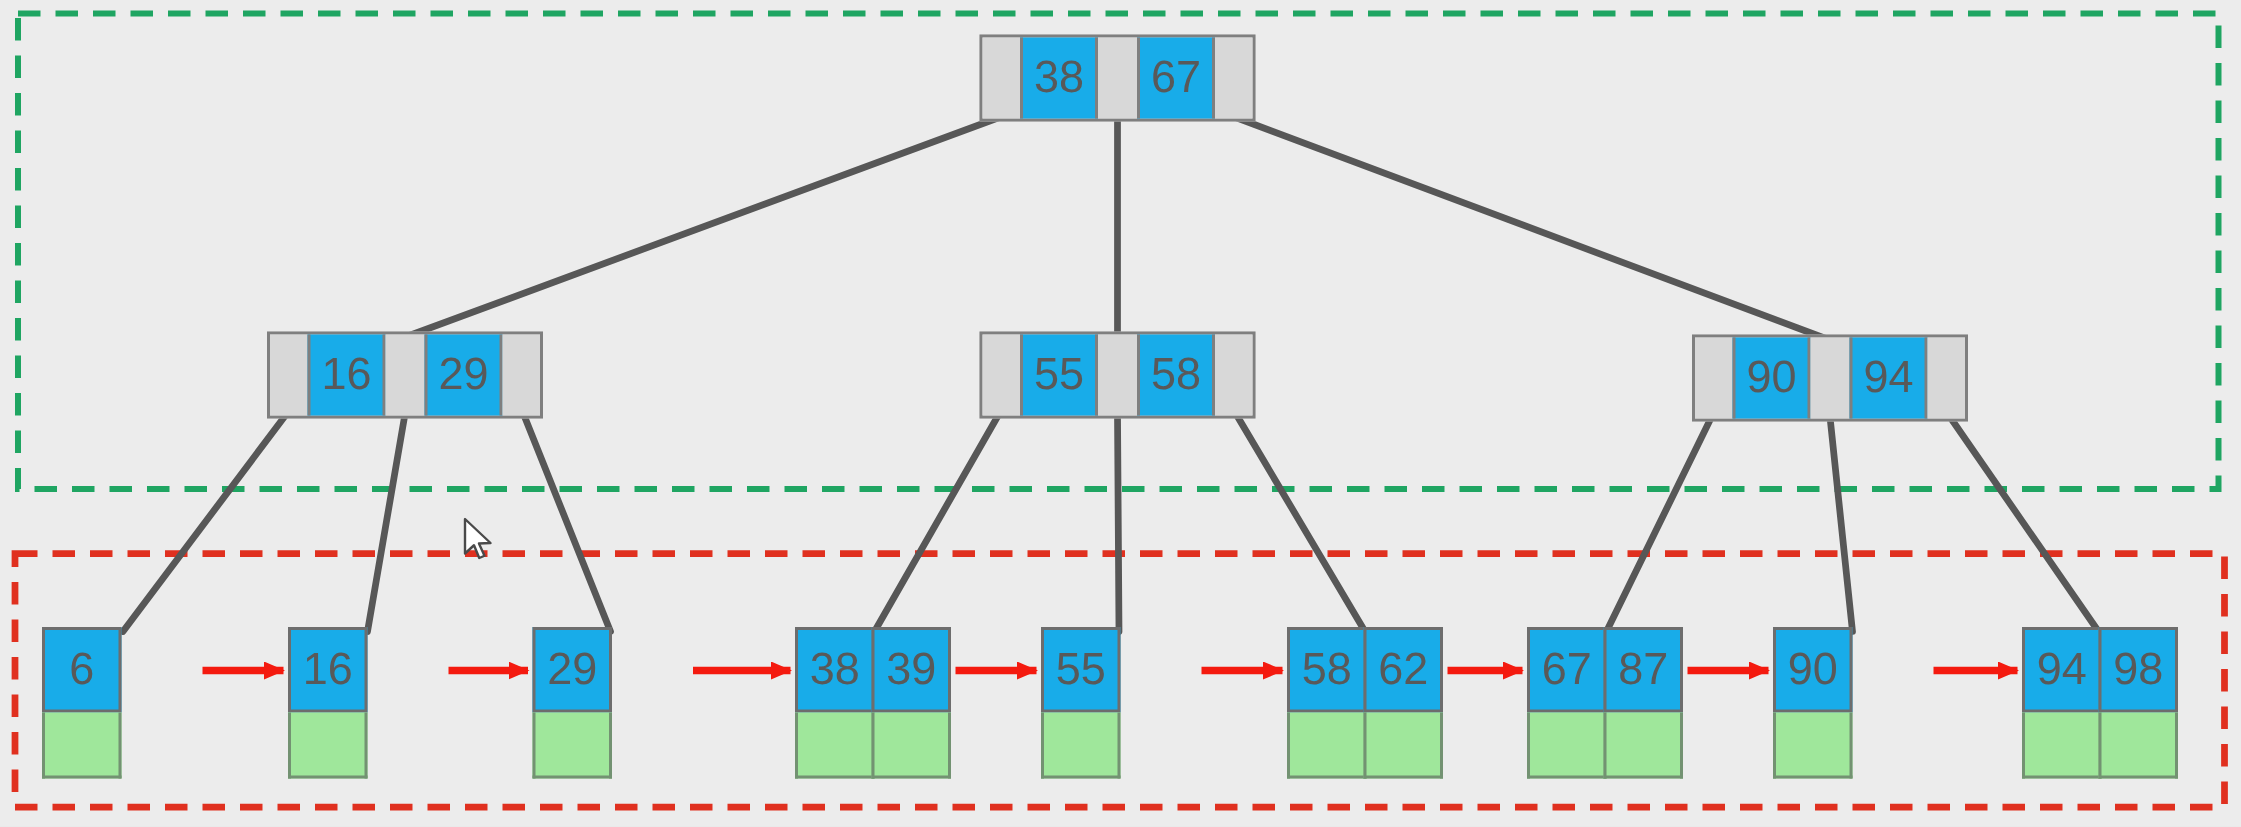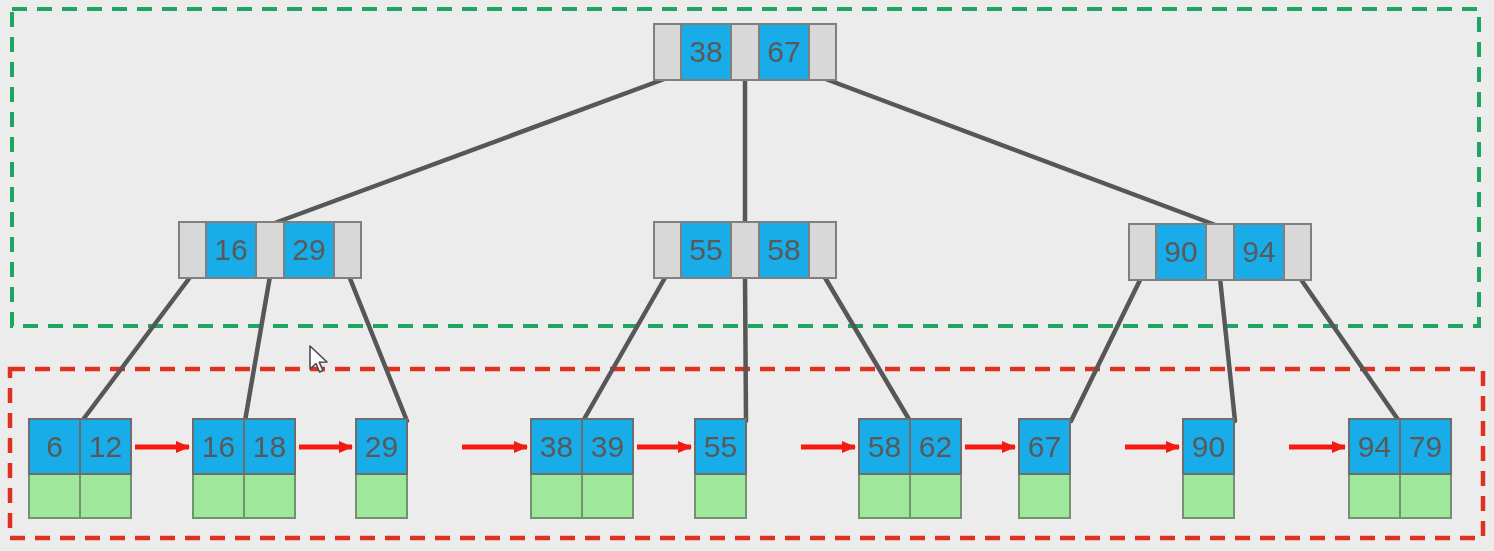--- a/index.html
+++ b/index.html
@@ -129,35 +129,27 @@
     <div class="cell ptr mid"></div>
     <div class="cell key">94</div>
     <div class="cell ptr"></div>
   </div>
 
   <div class="leaf" style="left:28px; top:418px;">
     <div class="lcol">
       <div class="lkey">6</div>
       <div class="lrec"></div>
     </div>
-    <div class="lcol">
-      <div class="lkey">12</div>
-      <div class="lrec"></div>
-    </div>
   </div>
 
   <div class="leaf" style="left:192px; top:418px;">
     <div class="lcol">
       <div class="lkey">16</div>
       <div class="lrec"></div>
     </div>
-    <div class="lcol">
-      <div class="lkey">18</div>
-      <div class="lrec"></div>
-    </div>
   </div>
 
   <div class="leaf" style="left:355px; top:418px;">
     <div class="lcol">
       <div class="lkey">29</div>
       <div class="lrec"></div>
     </div>
   </div>
 
   <div class="leaf" style="left:530px; top:418px;">
@@ -187,36 +179,40 @@
       <div class="lkey">62</div>
       <div class="lrec"></div>
     </div>
   </div>
 
   <div class="leaf" style="left:1018px; top:418px;">
     <div class="lcol">
       <div class="lkey">67</div>
       <div class="lrec"></div>
     </div>
+    <div class="lcol">
+      <div class="lkey">87</div>
+      <div class="lrec"></div>
+    </div>
   </div>
 
   <div class="leaf" style="left:1182px; top:418px;">
     <div class="lcol">
       <div class="lkey">90</div>
       <div class="lrec"></div>
     </div>
   </div>
 
   <div class="leaf" style="left:1348px; top:418px;">
     <div class="lcol">
       <div class="lkey">94</div>
       <div class="lrec"></div>
     </div>
     <div class="lcol">
-      <div class="lkey">79</div>
+      <div class="lkey">98</div>
       <div class="lrec"></div>
     </div>
   </div>
 
   <svg class="cursor" width="24" height="32" viewBox="0 0 24 32">
     <polygon points="2,1 2,24 8,18.5 11.5,27 15,25.5 11.3,17.3 19,17" fill="#ffffff" stroke="#4a4a4a" stroke-width="1.6" stroke-linejoin="round"></polygon>
   </svg>
 
 </div>
 

